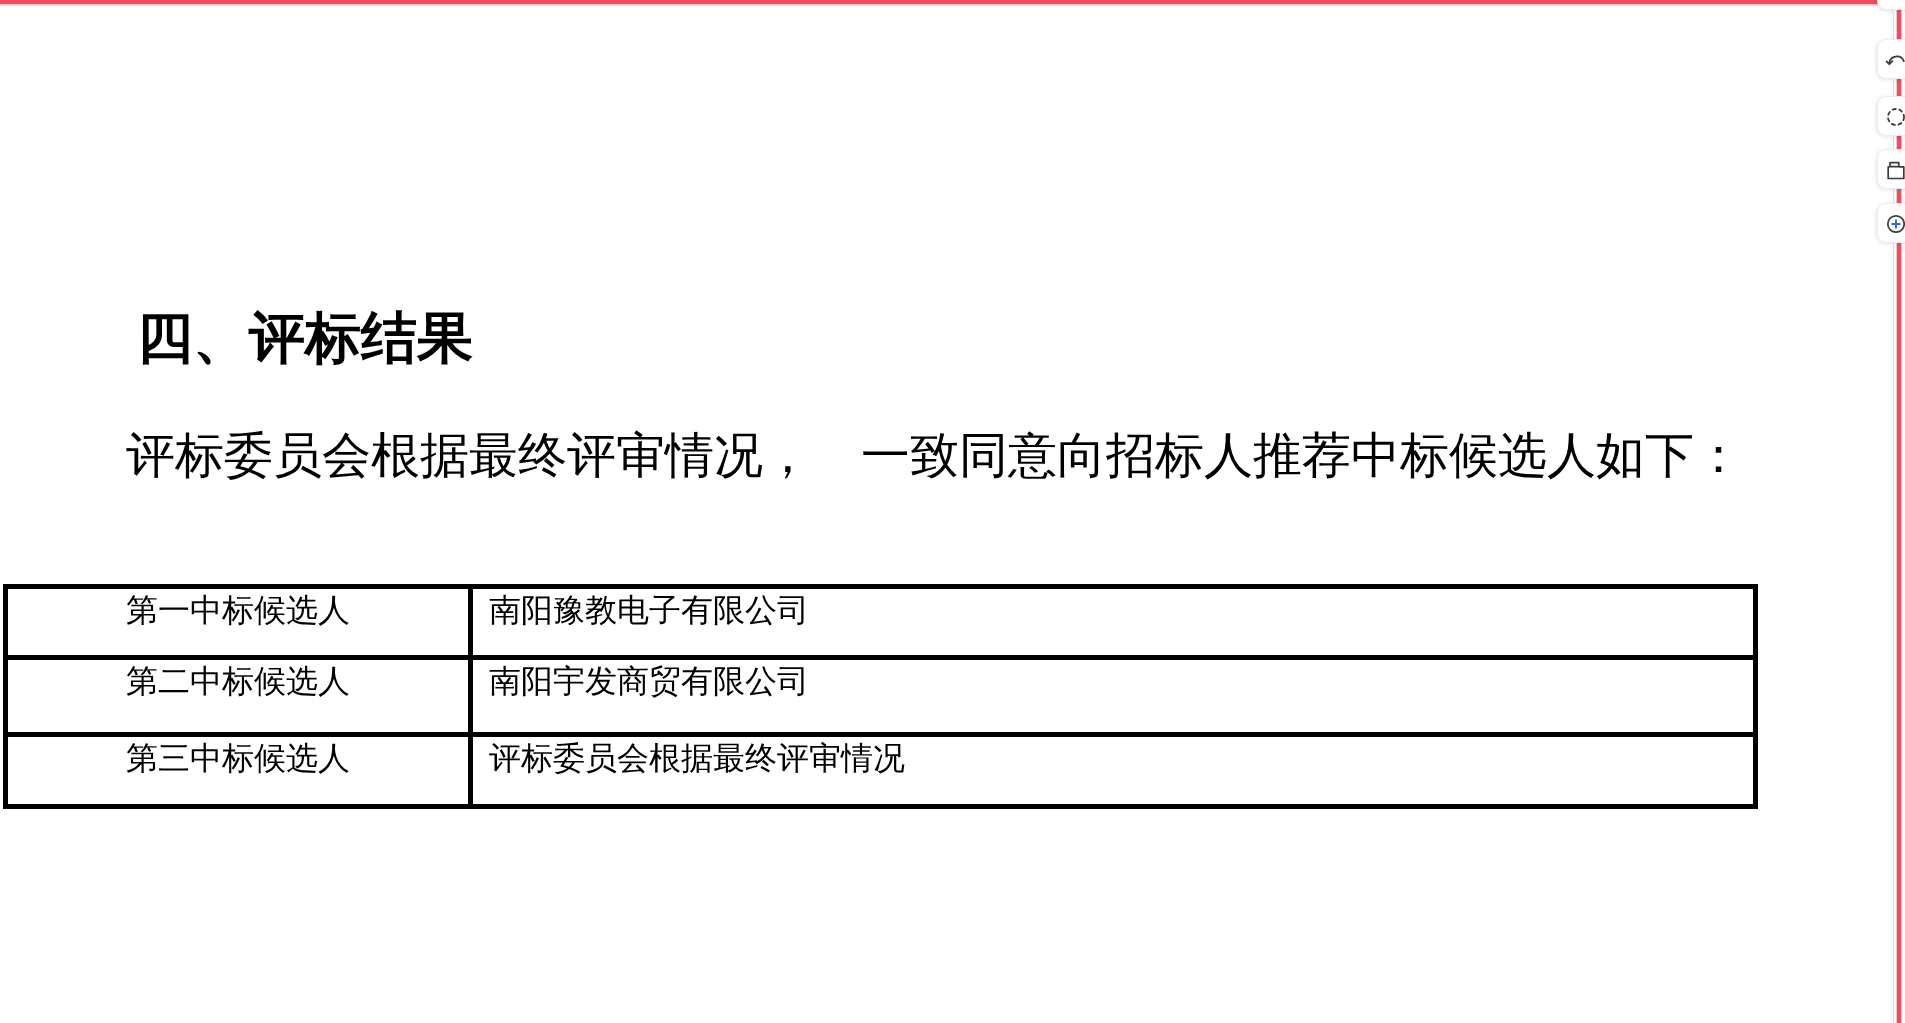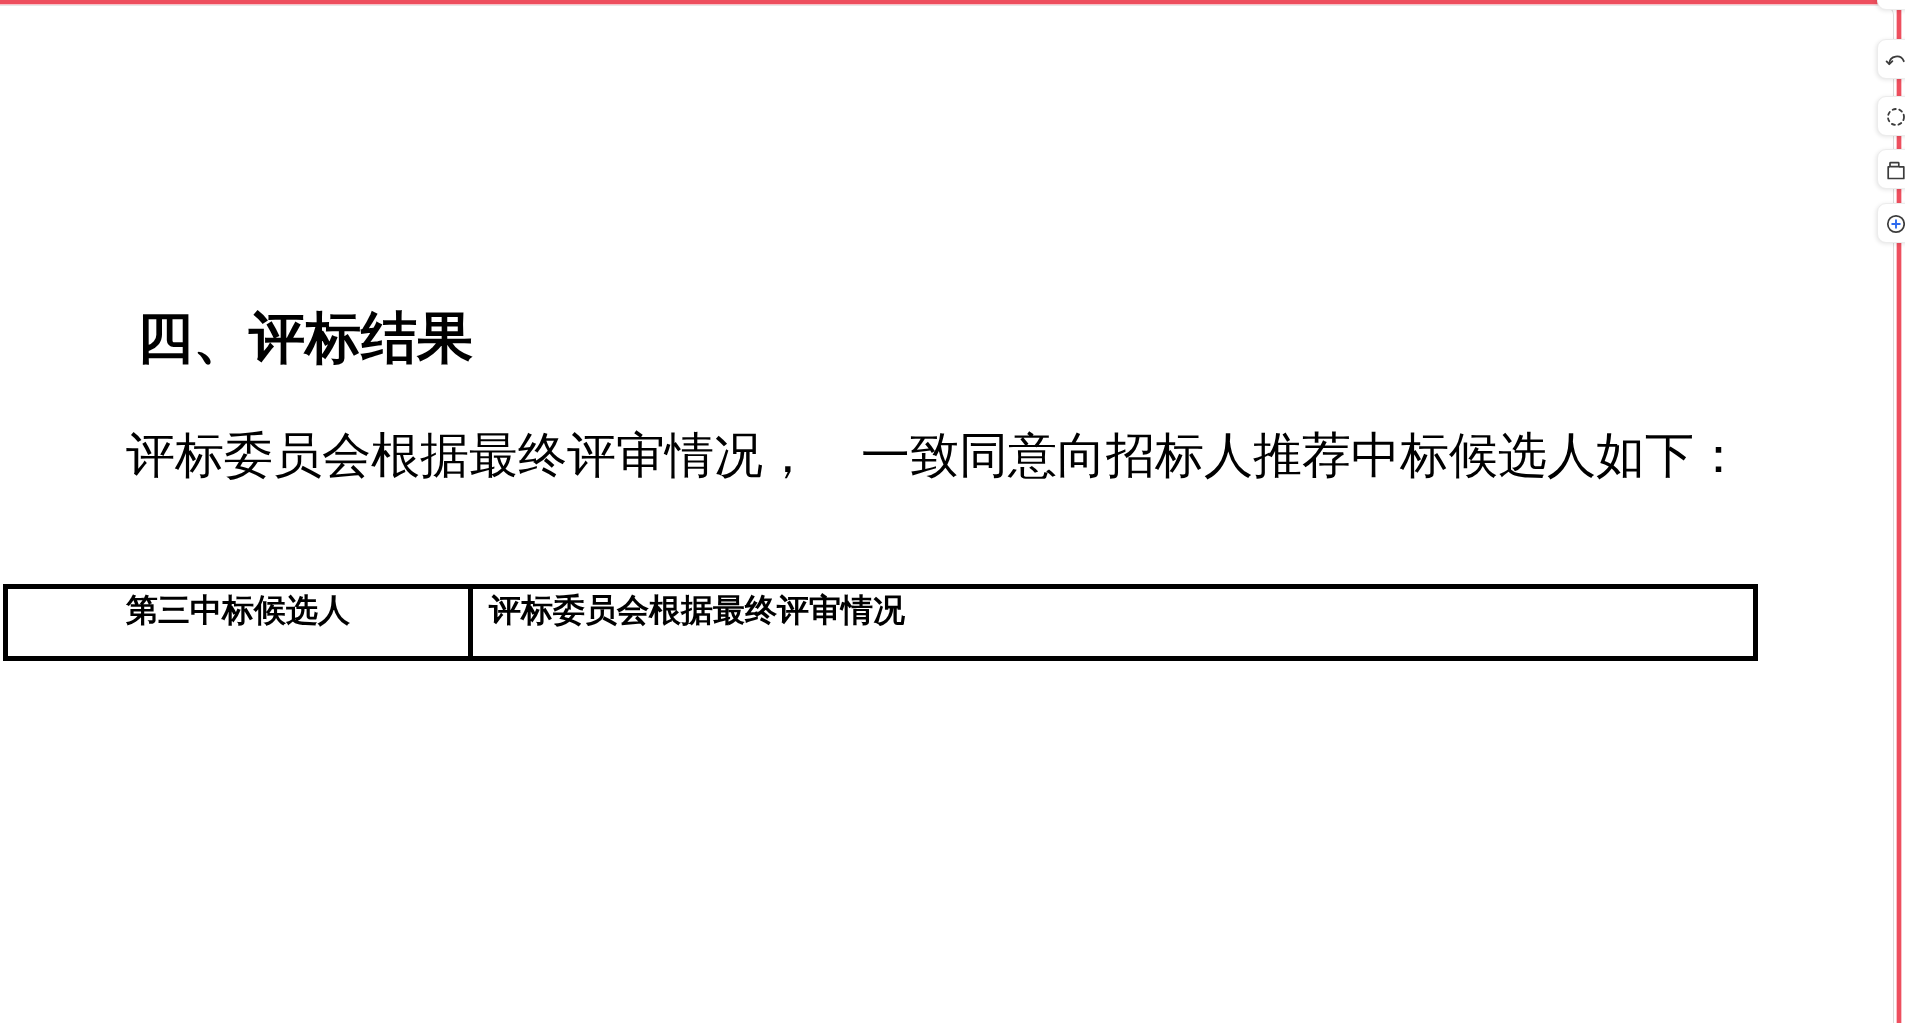--- a/index.html
+++ b/index.html
@@ -81,33 +81,41 @@
     border: 5px solid #000000;
     vertical-align: top;
     font-size: 32px;
     line-height: 38px;
     padding-top: 2px;
   }
   td.cell-label { width: 465px; text-align: center; }
   td.cell-value { padding-left: 16px; }
   tr.row-1 td { height: 71px; }
   tr.row-2 td { height: 77px; }
-  tr.row-3 td { height: 72px; font-weight: bold; }
+  tr.row-3 td { height: 72px; }
 </style>
 </head>
 <body>
 
 <div class="page-edge"></div>
 <div class="red-frame"></div>
 
 <div class="doc-heading">四、评标结果</div>
 <div class="doc-paragraph">评标委员会根据最终评审情况，　一致同意向招标人推荐中标候选人如下：</div>
 
 <table class="result-table">
   <tbody>
+      <tr class="row-1">
+    <td class="cell-label">第一中标候选人</td>
+    <td class="cell-value">南阳豫教电子有限公司</td>
+  </tr>
+  <tr class="row-2">
+    <td class="cell-label">第二中标候选人</td>
+    <td class="cell-value">南阳宇发商贸有限公司</td>
+  </tr>
   <tr class="row-3">
     <td class="cell-label">第三中标候选人</td>
     <td class="cell-value">评标委员会根据最终评审情况</td>
   </tr>
 </tbody>
   </table>
 
 <div class="tool-btn btn-partial"></div>
 
 <div class="tool-btn btn-undo">

